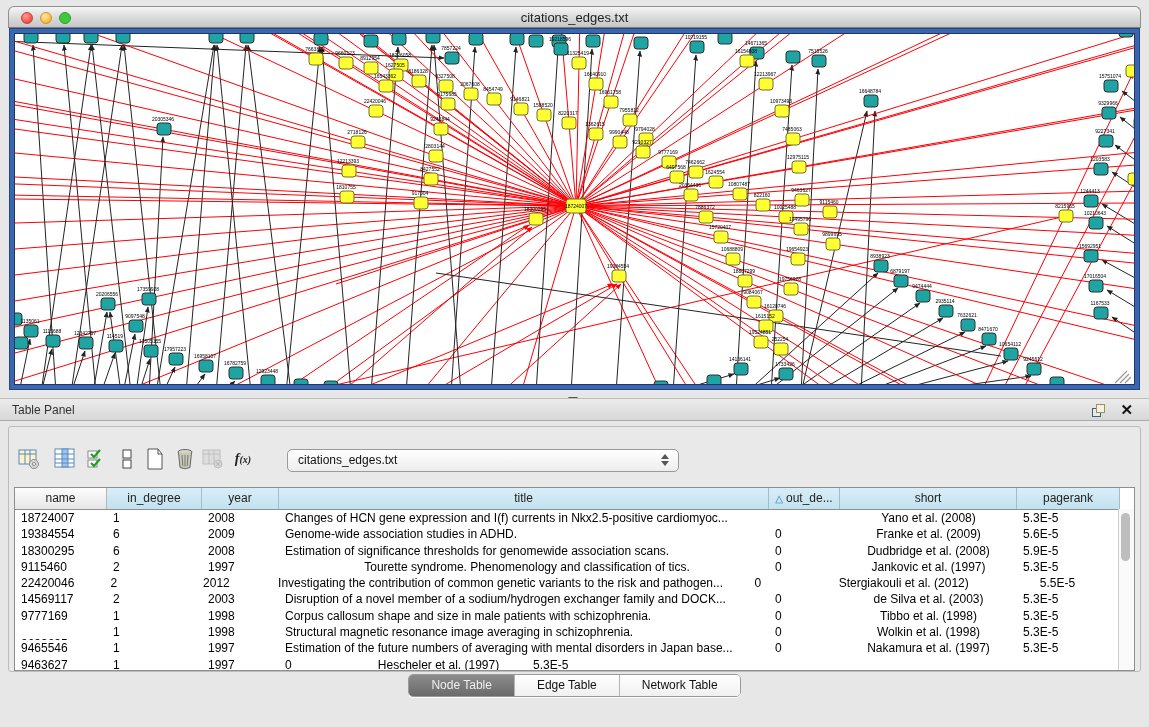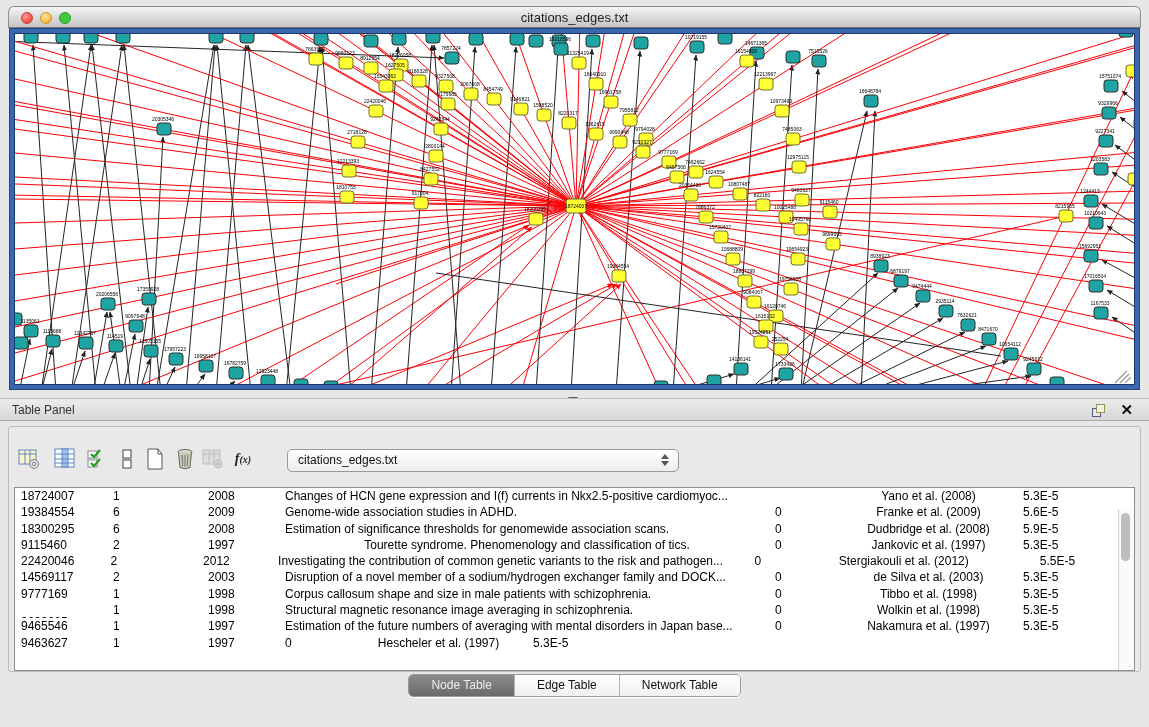--- a/index.html
+++ b/index.html
@@ -653,20 +653,29 @@
   <div class="dropdown">
     <div class="val">citations_edges.txt</div>
     <div class="stepper">
         <div class="up"></div>
         <div class="down"></div>
       </div>
   </div>
 </div>
 
 <div class="table-box">
+  <div class="thead" id="thead">
+      <div class="th gray" style="width: 92px;">name</div>
+      <div class="th" style="width: 95px;">in_degree</div>
+      <div class="th" style="width: 77px;">year</div>
+      <div class="th" style="width: 490px;">title</div>
+      <div class="th" style="width: 71px;"><span class="sort-tri">△</span>out_de...</div>
+      <div class="th" style="width: 177px;">short</div>
+      <div class="th" style="width: 103px;">pagerank</div>
+    </div>
   <div id="tbody">
       <div class="tr">
         <div class="td" style="width: 92px;">18724007</div>
         <div class="td" style="width: 95px;">1</div>
         <div class="td" style="width: 77px;">2008</div>
         <div class="td" style="width: 490px;">Changes of HCN gene expression and I(f) currents in Nkx2.5-positive cardiomyoc...</div>
         <div class="td" style="width: 71px; margin-top: 16px;">49</div>
         <div class="td center" style="width: 177px;">Yano et al. (2008)</div>
         <div class="td" style="width: 103px;">5.3E-5</div>
       </div>

